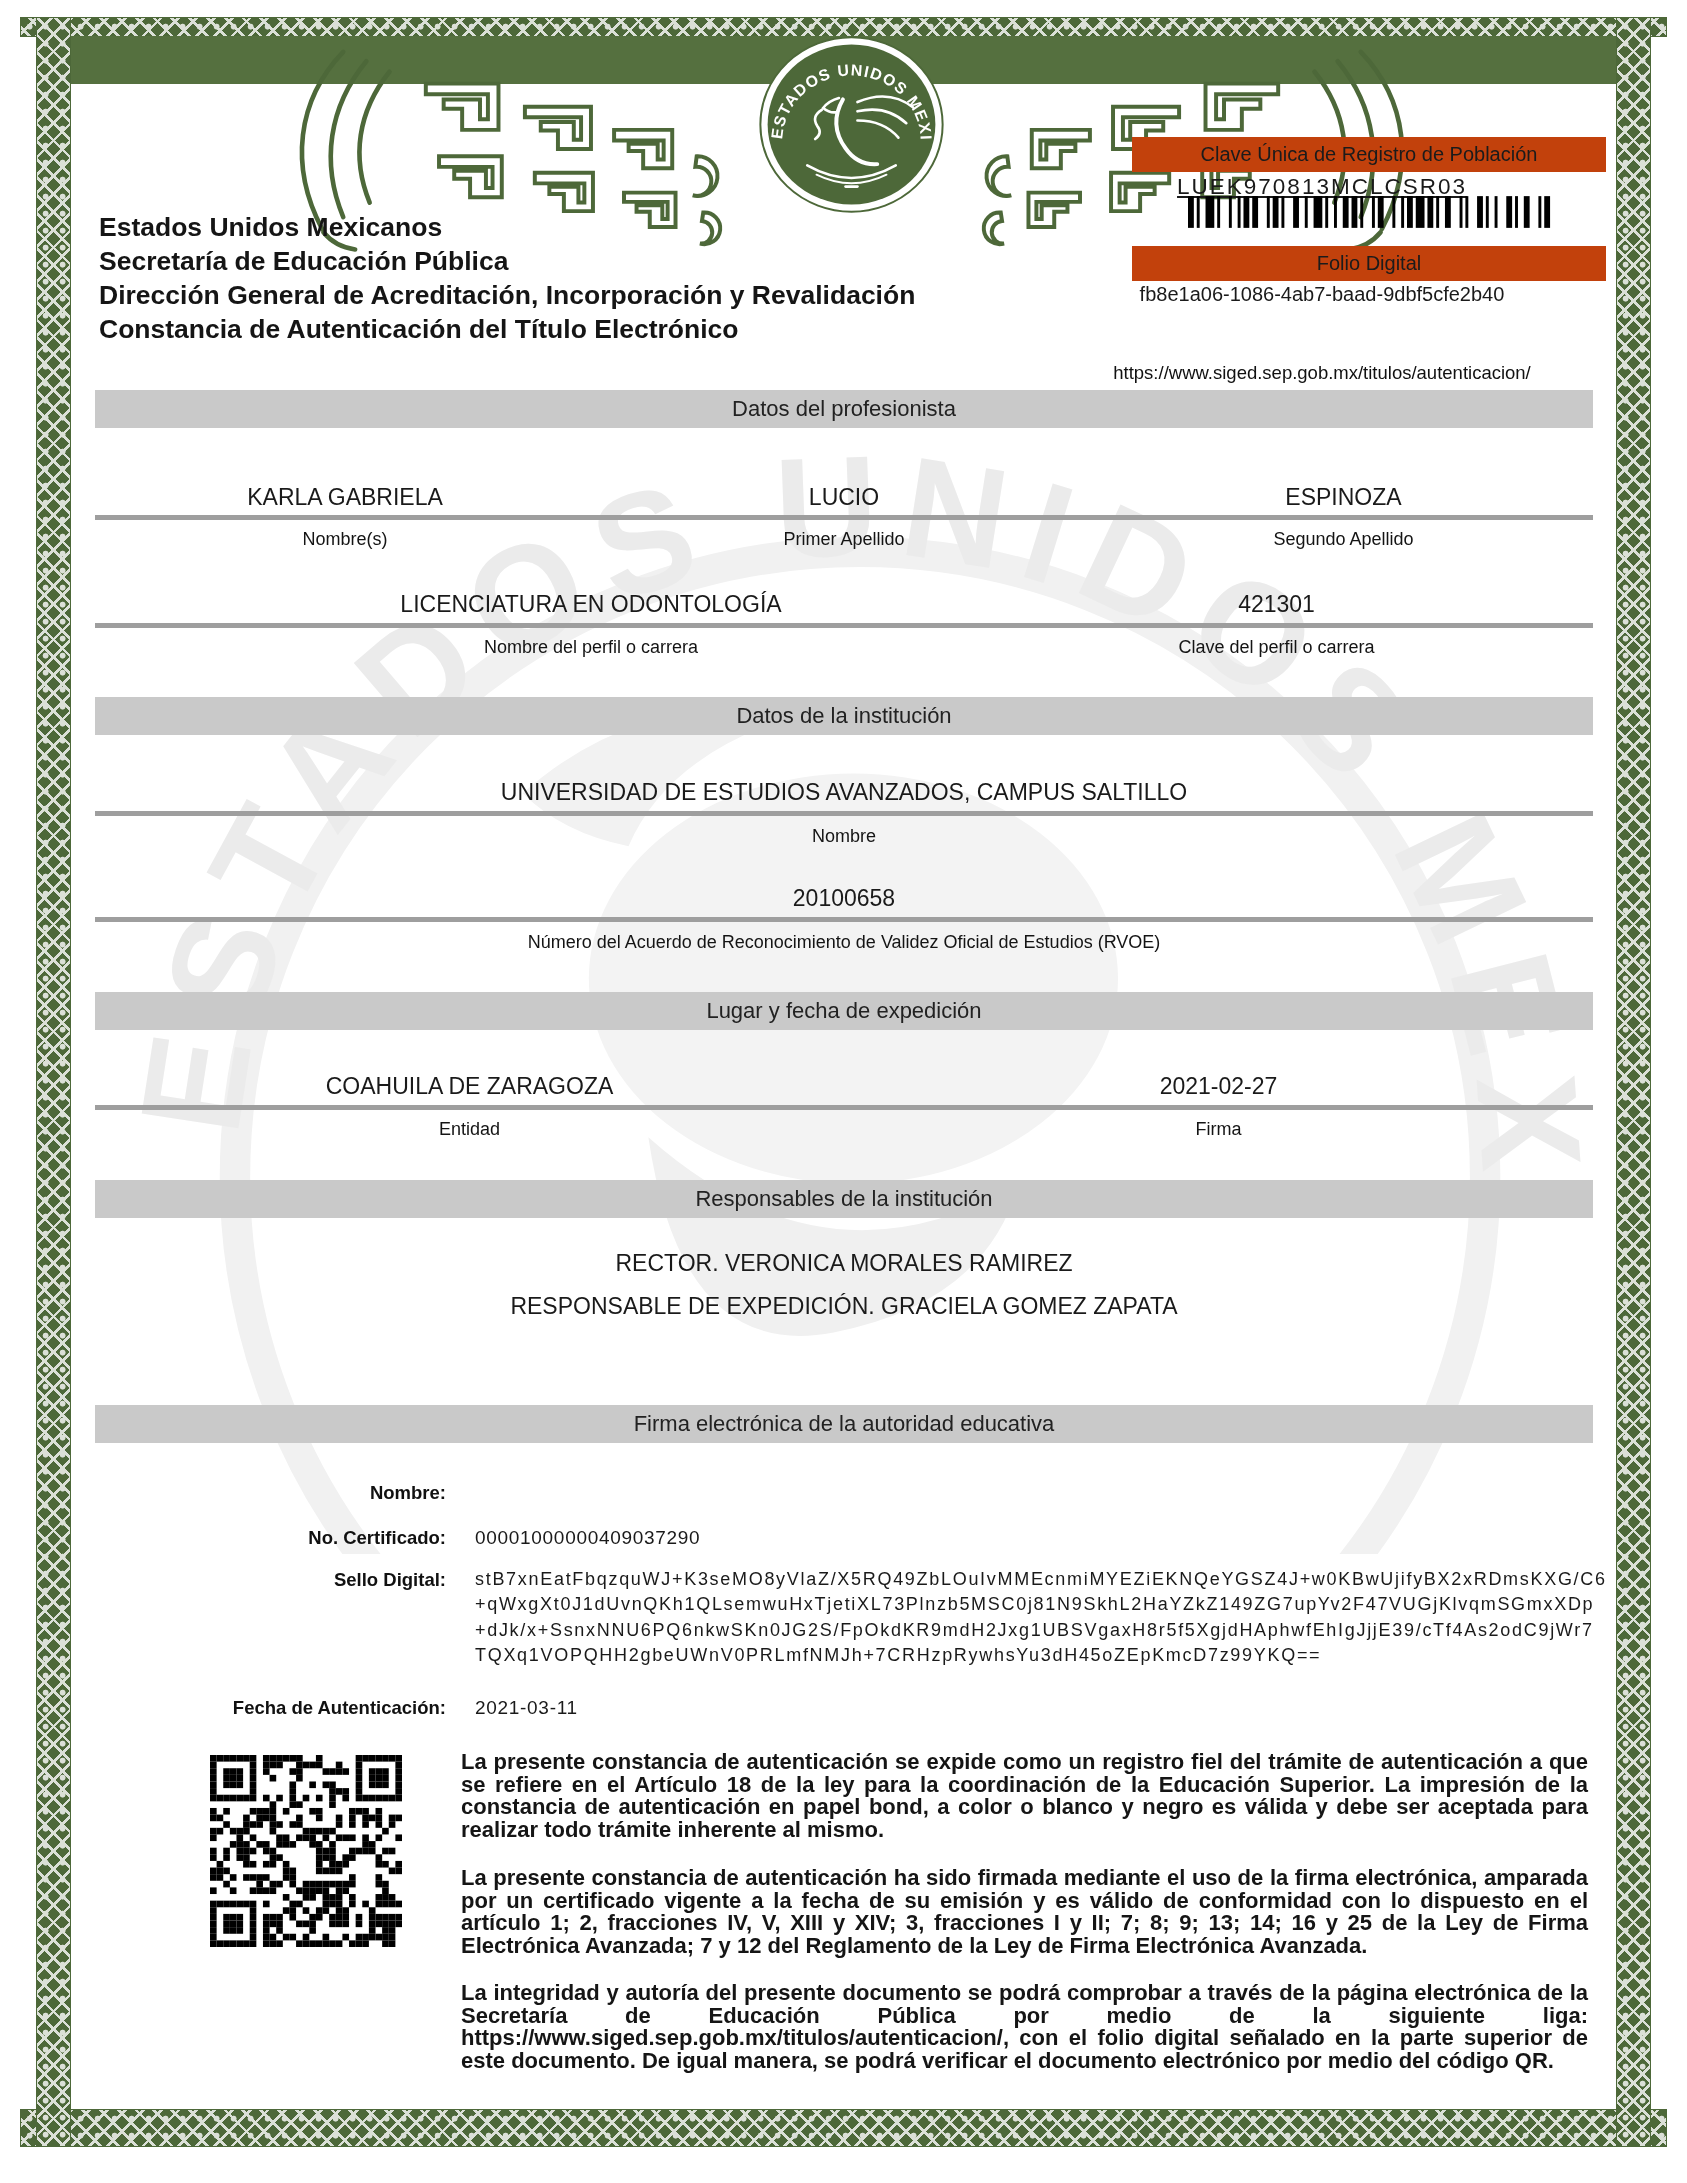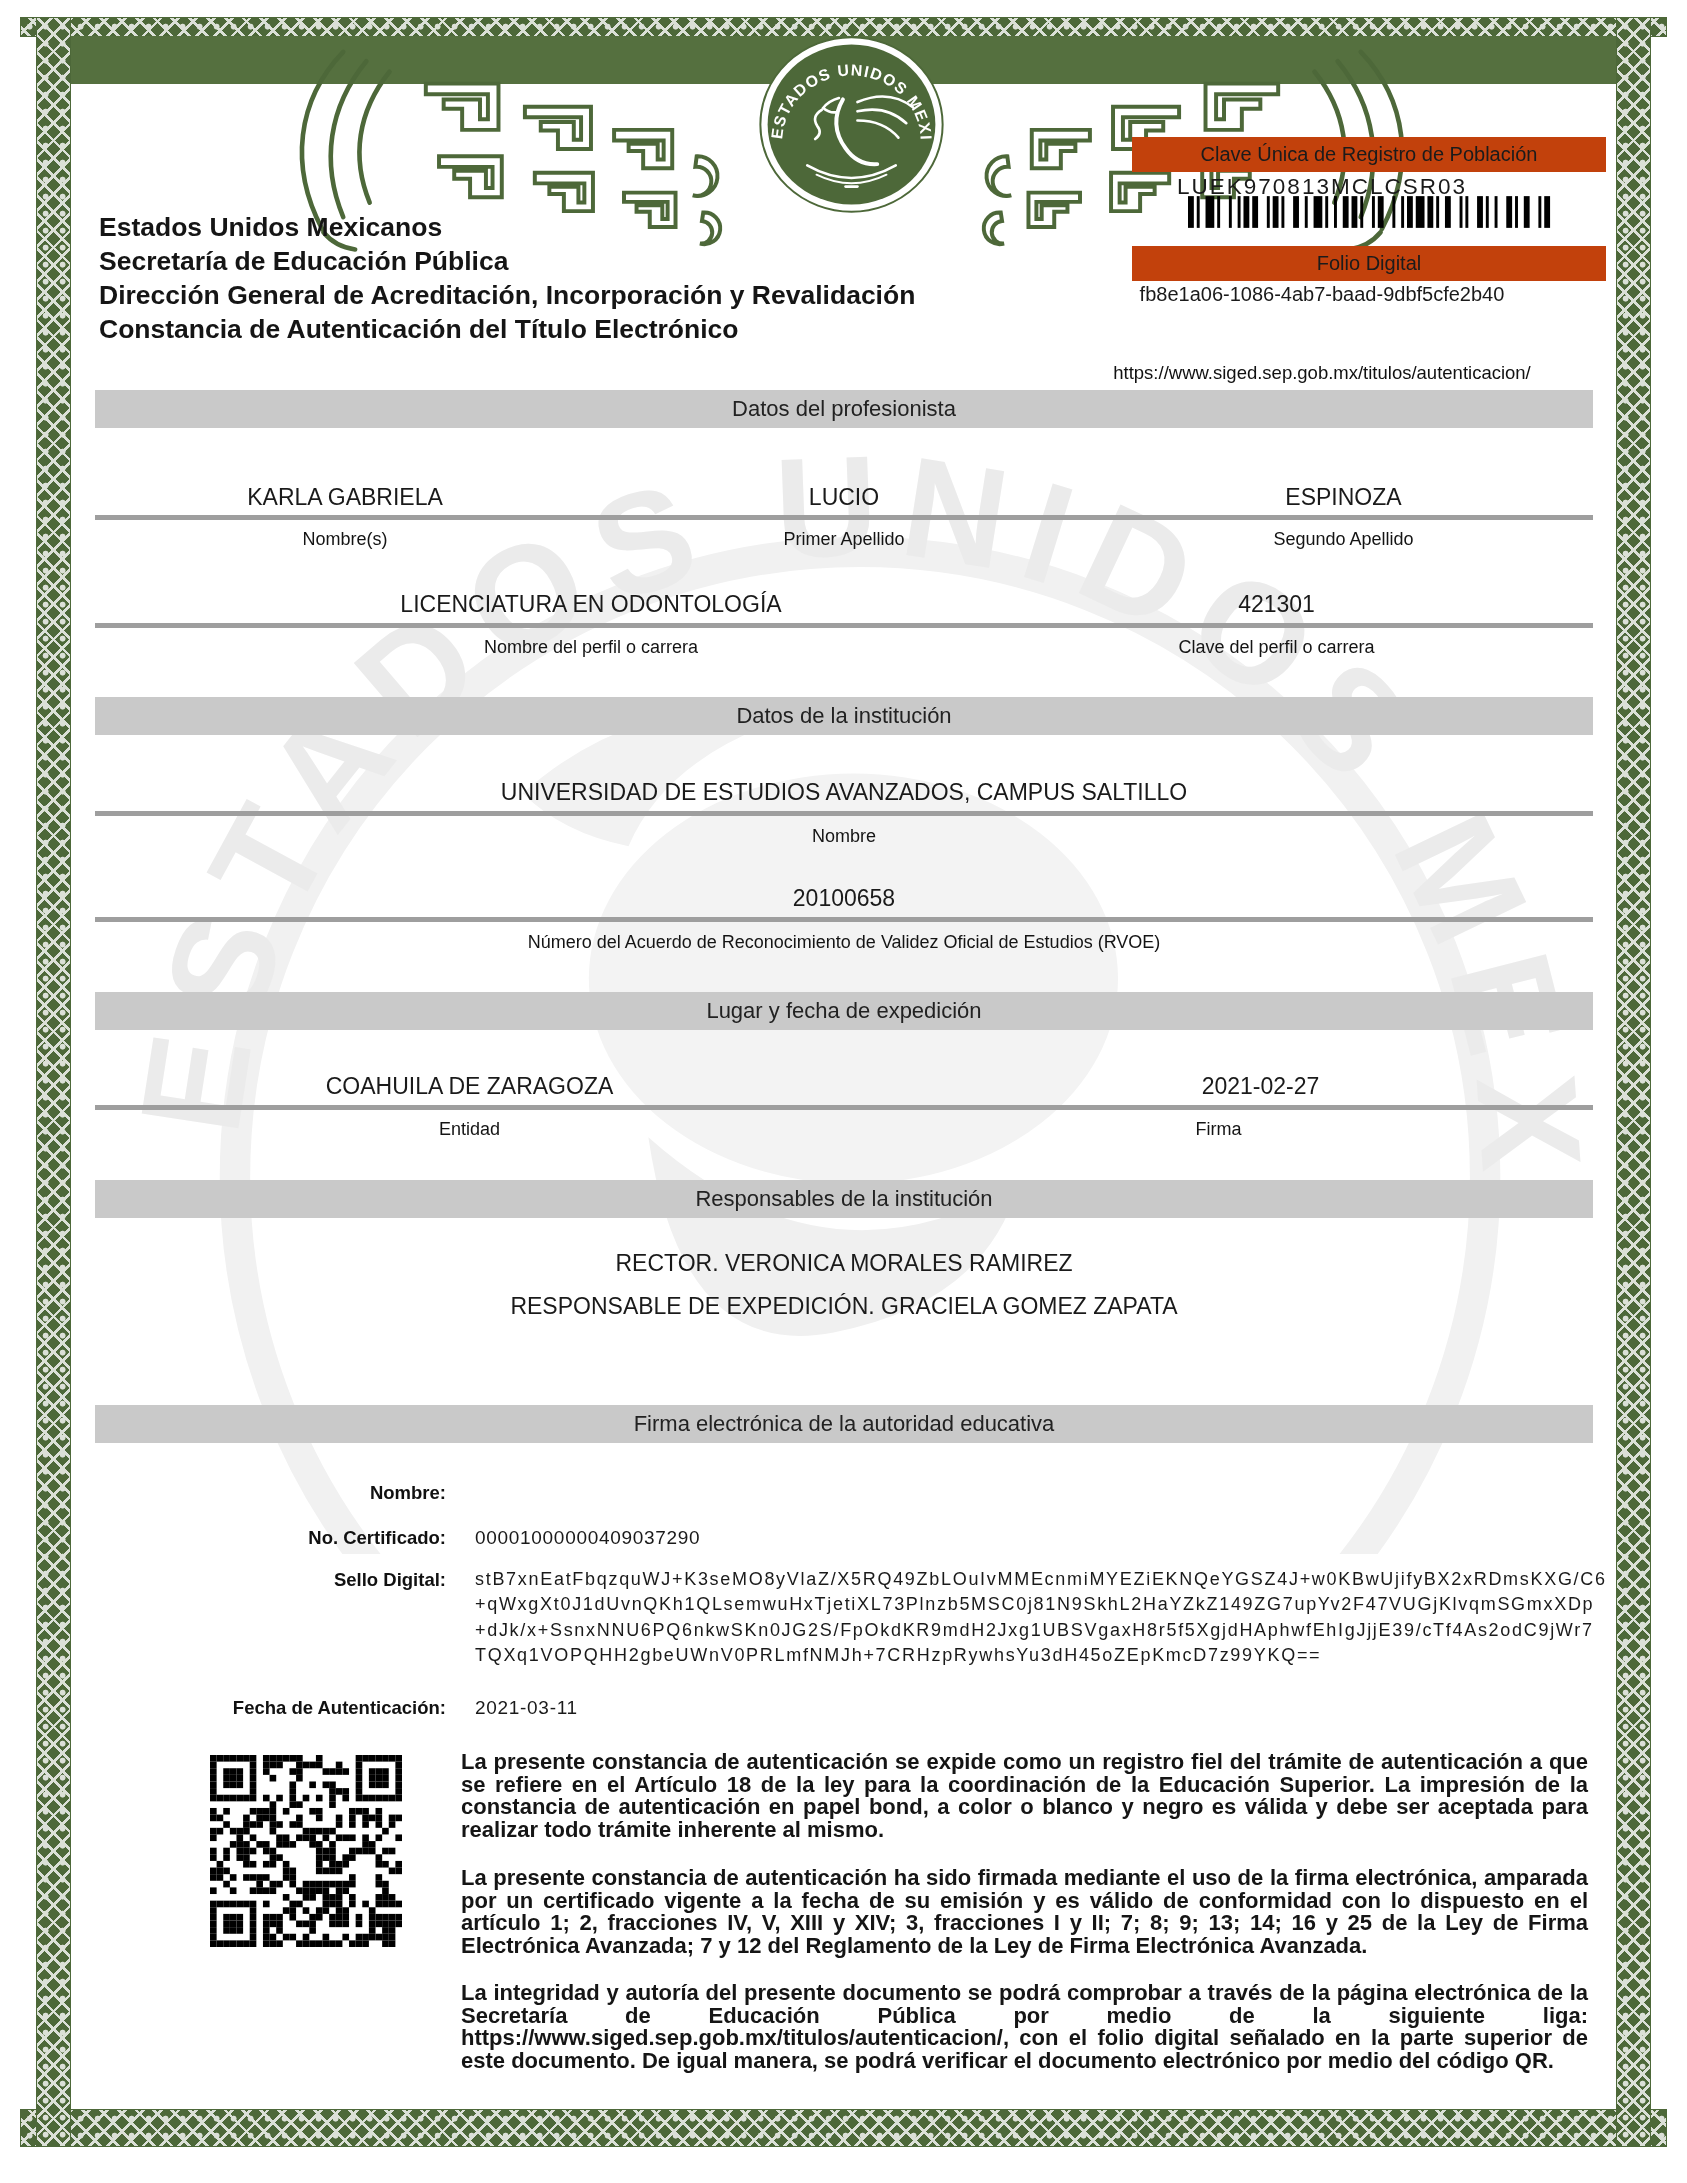--- a/index.html
+++ b/index.html
@@ -22,21 +22,21 @@
 
   .header-band{left:71px;right:71px;top:36px;height:48px;background:#55703f;}
 
   
   .title-block{left:99px;top:210px;width:1006px;font-size:26.5px;font-weight:bold;
                line-height:34px;color:#151515;}
 
   
   .gray-box{left:1132px;width:474px;height:35px;background:#c2410c;text-align:center;
             font-size:20px;line-height:35px;color:#1b1b1b;}
-  .curp-value{left:1085px;top:174px;width:474px;text-align:center;font-size:22.5px;letter-spacing:2px;color:#1a1a1a;}
+  .curp-value{left:1085px;top:174px;width:474px;text-align:center;font-size:22.5px;letter-spacing:2px;color:#1a1a1a;text-decoration:underline;}
   .folio-value{left:1085px;top:283px;width:474px;text-align:center;font-size:20px;color:#1a1a1a;}
   .ver-url{left:1085px;top:324px;width:474px;text-align:center;font-size:18.5px;color:#111;margin-top:38px;}
 
   
   .section-bar{left:95px;width:1498px;height:38px;background:#c9c9c9;text-align:center;
                font-size:22px;line-height:38px;color:#222;}
   .hline{left:95px;width:1498px;height:4.6px;background:#9e9e9e;}
   .fval{text-align:center;font-size:23px;color:#1a1a1a;white-space:nowrap;}
   .flab{text-align:center;font-size:18px;color:#141414;white-space:nowrap;}
 
@@ -210,21 +210,21 @@
   <div class="abs hline" style="top:811px;"></div>
   <div class="abs flab" style="left:95px;top:826px;width:1498px;">Nombre</div>
 
   <div class="abs fval" style="left:95px;top:885px;width:1498px;">20100658</div>
   <div class="abs hline" style="top:917px;"></div>
   <div class="abs flab" style="left:95px;top:932px;width:1498px;">Número del Acuerdo de Reconocimiento de Validez Oficial de Estudios (RVOE)</div>
 
   <div class="abs section-bar" style="top:992px;">Lugar y fecha de expedición</div>
 
   <div class="abs fval" style="left:95px;top:1073px;width:749px;">COAHUILA DE ZARAGOZA</div>
-  <div class="abs fval" style="left:886px;top:1073px;width:749px;">2021-02-27</div>
+  <div class="abs fval" style="left:844px;top:1073px;width:749px;">2021-02-27</div>
   <div class="abs hline" style="top:1105px;"></div>
   <div class="abs flab" style="left:95px;top:1119px;width:749px;">Entidad</div>
   <div class="abs flab" style="left:844px;top:1119px;width:749px;">Firma</div>
 
   <div class="abs section-bar" style="top:1180px;">Responsables de la institución</div>
   <div class="abs fval" style="left:95px;top:1250px;width:1498px;">RECTOR. VERONICA MORALES RAMIREZ</div>
   <div class="abs fval" style="left:95px;top:1293px;width:1498px;">RESPONSABLE DE EXPEDICIÓN. GRACIELA GOMEZ ZAPATA</div>
 
   <div class="abs section-bar" style="top:1405px;">Firma electrónica de la autoridad educativa</div>
 

